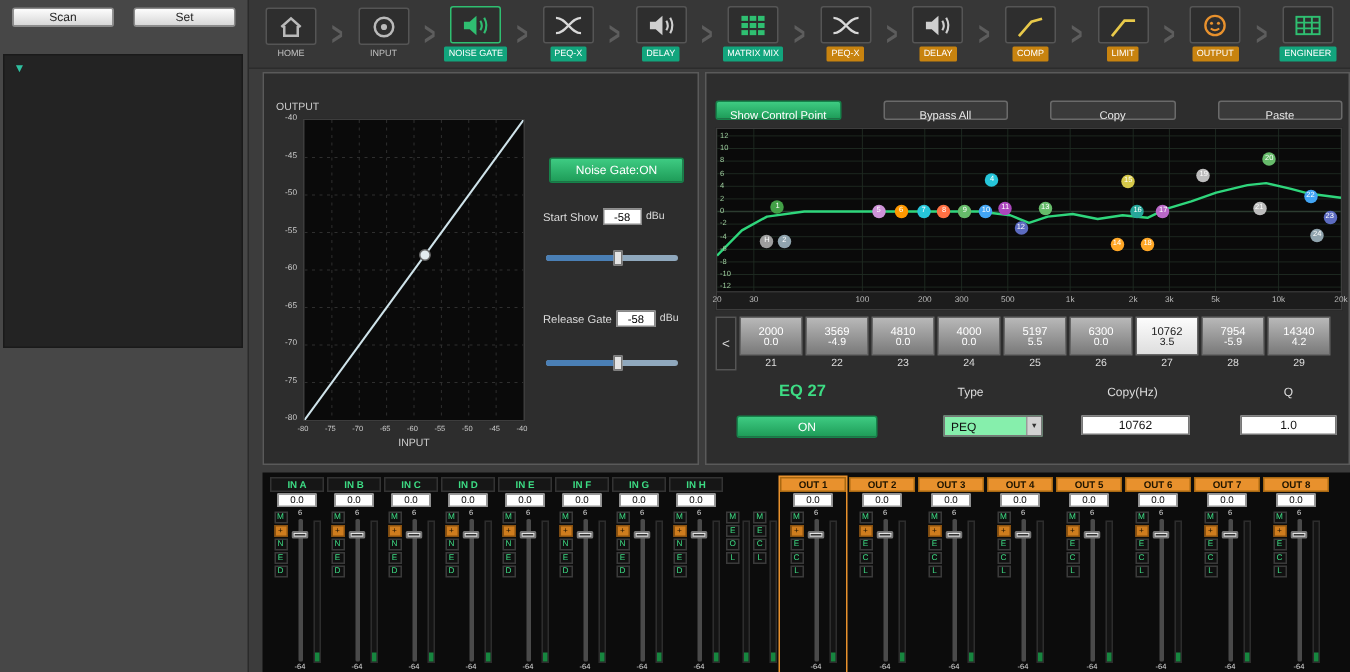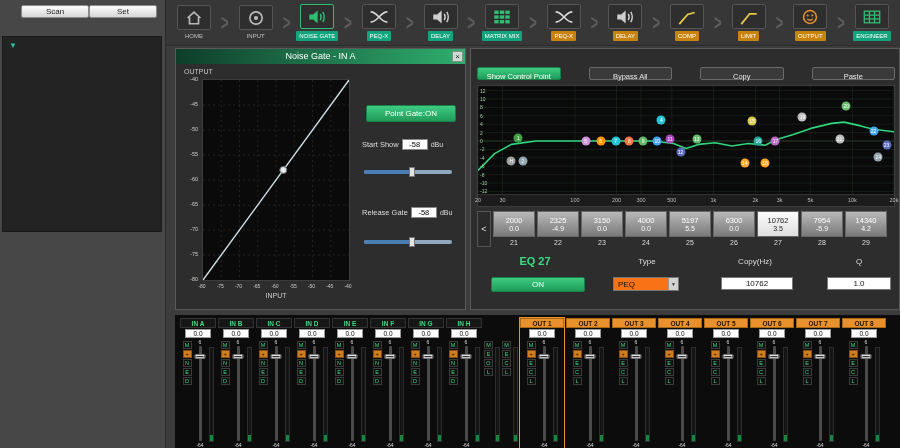--- a/index.html
+++ b/index.html
@@ -4,21 +4,21 @@
 <style>
   html,body{margin:0;padding:0;background:#222;}
   .app{position:relative;width:900px;height:448px;background:#3c3c3c;overflow:hidden;
        font-family:"Liberation Sans",sans-serif;-webkit-font-smoothing:antialiased;}
   .app *{box-sizing:border-box;}
   button{font-family:inherit;cursor:default;}
 
   
   .sidebar{position:absolute;left:0;top:0;width:166px;height:448px;background:#474747;border-right:1px solid #2a2a2a;}
   .sb-title{height:14px;line-height:14px;text-align:center;font-size:9px;color:#f0f0f0;background:linear-gradient(#6e6e6e,#535353);}
-  .sb-btns{display:flex;justify-content:flex-end;padding:5px 8px 4px;}
+  .sb-btns{display:flex;justify-content:space-between;padding:5px 8px 4px;}
   .sb-btn{width:68px;height:13px;font-size:8px;line-height:10px;background:linear-gradient(#fdfdfd,#d6d6d6);border:1px solid #8a8a8a;border-radius:2px;color:#222;padding:0;}
   .sb-tree{position:absolute;left:2px;top:36px;width:160px;height:196px;background:#232323;border:1px solid #1a1a1a;}
   .tree-arrow{position:absolute;left:6px;top:4px;color:#2fbf9f;font-size:8px;}
 
   
   .toolbar{position:absolute;left:166px;top:0;width:734px;height:46px;background:#373737;border-bottom:1px solid #2c2c2c;
            display:flex;align-items:center;justify-content:space-between;padding:0 5px;}
   .tb-item{display:flex;flex-direction:column;align-items:center;gap:2px;width:46px;}
   .tb-icon{width:34px;height:25px;background:#2e2e2e;border:1px solid #555;border-radius:2px;display:flex;align-items:center;justify-content:center;}
   .tb-icon svg{width:22px;height:18px;}
@@ -67,21 +67,21 @@
   .band{width:42px;height:26px;background:linear-gradient(#b8b8b8,#7a7a7a);border:1px solid #666;color:#fff;
         display:flex;flex-direction:column;align-items:center;justify-content:center;}
   .band .bfreq{font-size:7.5px;line-height:9px;}
   .band .bgain{font-size:7px;line-height:8px;}
   .band.selected{background:linear-gradient(#fcfcfc,#dedede);color:#222;}
   .band-nums{position:absolute;left:22px;top:190px;display:flex;gap:2px;}
   .bnum{width:42px;text-align:center;font-size:7px;color:#ddd;}
   .eq-name{position:absolute;left:16px;top:206px;width:96px;text-align:center;color:#3ddc84;font-weight:bold;font-size:11px;}
   .eq-on{position:absolute;left:20px;top:228px;width:94px;height:15px;font-size:8px;}
   .fld-lbl{position:absolute;width:72px;text-align:center;font-size:8px;color:#ddd;top:208px;}
-  .dropdown{position:absolute;left:142px;top:228px;width:66px;height:14px;background:#f97316;border:1px solid #777;
+  .dropdown{position:absolute;left:158px;top:228px;width:66px;height:14px;background:#86efac;border:1px solid #777;
             font-size:8px;color:#111;display:flex;align-items:center;justify-content:space-between;padding-left:4px;}
   .dd-arrow{font-size:5px;color:#333;background:#d2d2d2;height:100%;display:flex;align-items:center;padding:0 2px;border-left:1px solid #999;}
   .txtfield{position:absolute;height:13px;background:#fff;border:1px solid #777;font-size:8px;color:#111;text-align:center;line-height:12px;}
 
   
   .mixer{position:absolute;left:175px;top:315px;width:725px;height:133px;background:#0c0c0c;
          display:flex;gap:2px;padding:3px 0 0 5px;overflow:hidden;}
   .strip{display:flex;flex-direction:column;}
   .strip.in{width:36px;} .strip.out{width:44px;} .strip.master{width:16px;padding-top:21px;}
   .strip.selected{outline:1px solid #e8912d;}
@@ -241,24 +241,20 @@
               <rect x="2" y="2.5" width="12" height="9"></rect>
               <path d="M2 5.5 H14 M2 8.5 H14 M6 2.5 V11.5 M10 2.5 V11.5"></path>
             </g>
           </svg>
         </div>
         <div class="tb-label teal">ENGINEER</div>
       </div>
     </header>
 
   <section class="panel ng-panel">
-    <div class="panel-title">
-      <span>Noise Gate - IN A</span>
-      <button class="close-btn">×</button>
-    </div>
     <div class="ng-ylab">OUTPUT</div>
     <div class="ng-plot">
       <svg id="ng-svg" width="146" height="200" viewBox="0 0 146 200">
           <line x1="18.25" y1="0" x2="18.25" y2="200" stroke="#333" stroke-dasharray="2,3" stroke-width="0.6"></line>
           <line x1="0" y1="25" x2="146" y2="25" stroke="#333" stroke-dasharray="2,3" stroke-width="0.6"></line>
           <line x1="36.5" y1="0" x2="36.5" y2="200" stroke="#333" stroke-dasharray="2,3" stroke-width="0.6"></line>
           <line x1="0" y1="50" x2="146" y2="50" stroke="#333" stroke-dasharray="2,3" stroke-width="0.6"></line>
           <line x1="54.75" y1="0" x2="54.75" y2="200" stroke="#333" stroke-dasharray="2,3" stroke-width="0.6"></line>
           <line x1="0" y1="75" x2="146" y2="75" stroke="#333" stroke-dasharray="2,3" stroke-width="0.6"></line>
           <line x1="73" y1="0" x2="73" y2="200" stroke="#333" stroke-dasharray="2,3" stroke-width="0.6"></line>
@@ -290,21 +286,21 @@
         <div class="ng-xtick" style="left: 53.5px;">-70</div>
         <div class="ng-xtick" style="left: 71.75px;">-65</div>
         <div class="ng-xtick" style="left: 90px;">-60</div>
         <div class="ng-xtick" style="left: 108.25px;">-55</div>
         <div class="ng-xtick" style="left: 126.5px;">-50</div>
         <div class="ng-xtick" style="left: 144.75px;">-45</div>
         <div class="ng-xtick" style="left: 163px;">-40</div>
       </div>
     <div class="ng-xlab">INPUT</div>
 
-    <button class="green-btn ng-state">Point Gate:ON</button>
+    <button class="green-btn ng-state">Noise Gate:ON</button>
 
     <div class="ng-row" style="top:90px">
       <span class="lbl">Start Show</span>
       <span class="valbox">-58</span>
       <span class="unit">dBu</span>
     </div>
     <div class="slider" id="start-slider" style="left:188px;top:118px">
         <div class="sl-track"></div>
         <div class="sl-fill" style="width: 55%;"></div>
         <div class="sl-thumb" style="left: 55%;"></div>
@@ -417,25 +413,25 @@
     </div>
 
     <div class="eq-bands">
       <button class="band-prev">&lt;</button>
       <div id="eq-band-list" style="display:flex;gap:2px">
           <div class="band">
             <div class="bfreq">2000</div>
             <div class="bgain">0.0</div>
           </div>
           <div class="band">
-            <div class="bfreq">2325</div>
+            <div class="bfreq">3569</div>
             <div class="bgain">-4.9</div>
           </div>
           <div class="band">
-            <div class="bfreq">3150</div>
+            <div class="bfreq">4810</div>
             <div class="bgain">0.0</div>
           </div>
           <div class="band">
             <div class="bfreq">4000</div>
             <div class="bgain">0.0</div>
           </div>
           <div class="band">
             <div class="bfreq">5197</div>
             <div class="bgain">5.5</div>
           </div>

